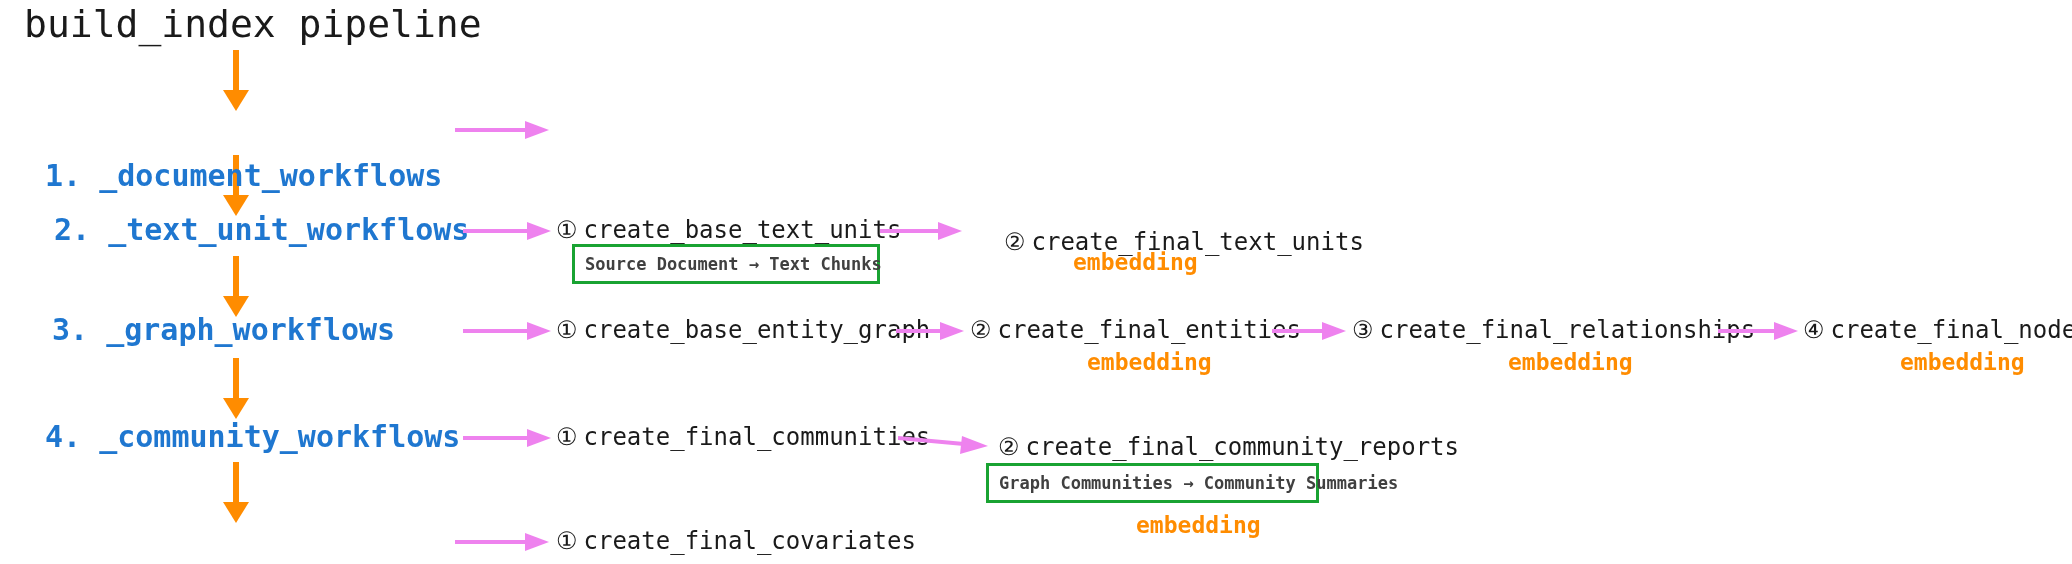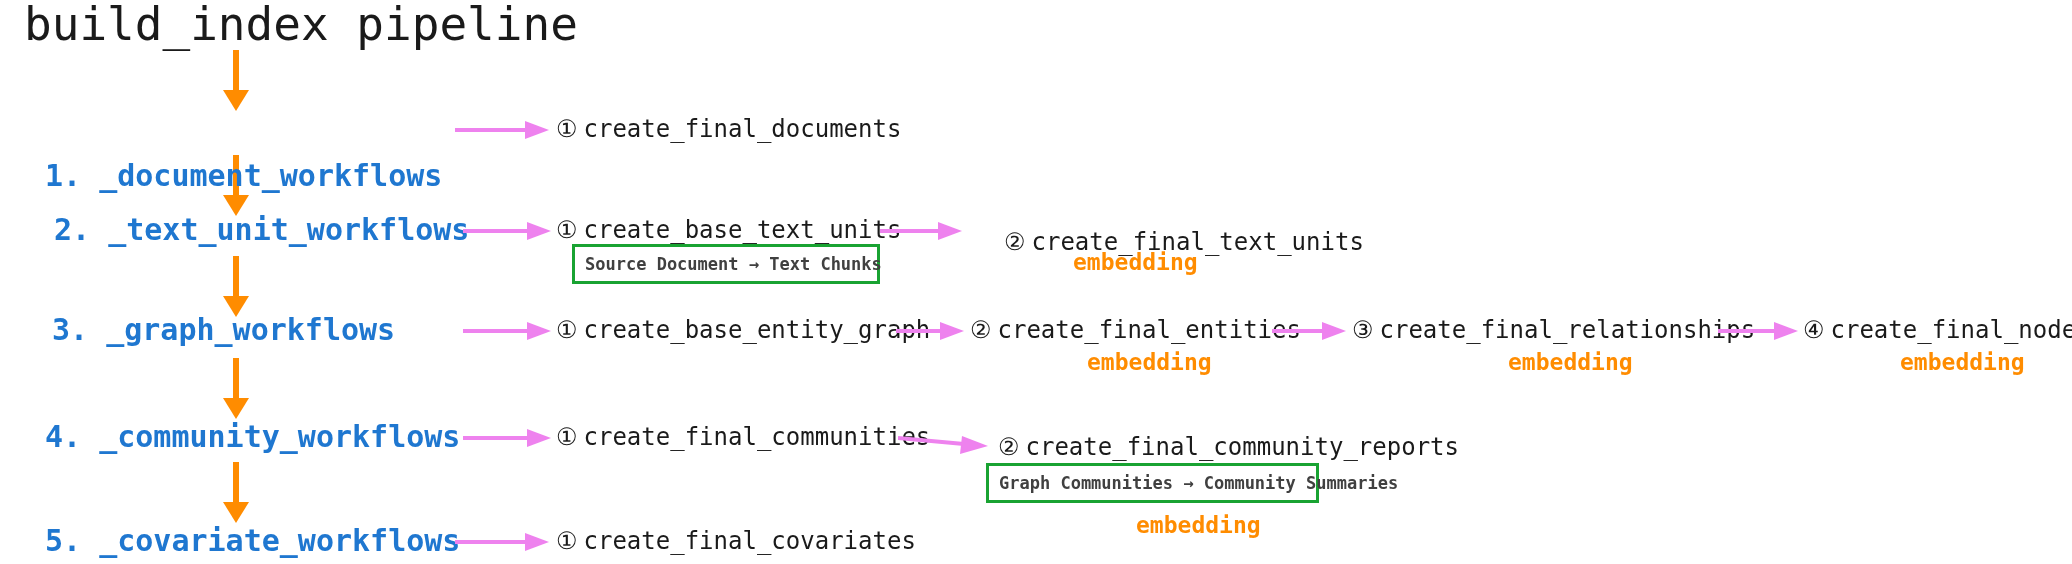--- a/index.html
+++ b/index.html
@@ -16,21 +16,21 @@
     height: 564px;
     background: #ffffff;
     overflow: hidden;
   }
   .abs { position: absolute; }
 
   
   .title {
     left: 24px;
     top: 2px;
-    font-size: 46px;
+    font-size: 38px;
     line-height: 44px;
     color: #1a1a1a;
     letter-spacing: 0px;
     white-space: nowrap;
   }
 
   
   .stage {
     font-size: 30px;
     line-height: 34px;
@@ -114,23 +114,20 @@
   <div class="abs stage" style="left:45px; top:112px;margin-top:47px;">
     <span>1.</span>
     <span>_document_workflows</span>
   </div>
 
   <svg class="abs arrow-svg" style="left:455px; top:118px;" width="96" height="24" viewBox="0 0 96 24">
     <line x1="0" y1="12" x2="72" y2="12" stroke="#ee82ee" stroke-width="4"></line>
     <polygon points="70,3 70,21 94,12" fill="#ee82ee"></polygon>
   </svg>
 
-  <div class="abs step" style="left:556px; top:115px;">
-    <span class="circnum">①</span><span>create_final_documents</span>
-  </div>
 
   <div class="abs stage" style="left:54px; top:213px;">
     <span>2.</span>
     <span>_text_unit_workflows</span>
   </div>
 
   <svg class="abs arrow-svg" style="left:463px; top:219px;" width="90" height="24" viewBox="0 0 90 24">
     <line x1="0" y1="12" x2="66" y2="12" stroke="#ee82ee" stroke-width="4"></line>
     <polygon points="64,3 64,21 88,12" fill="#ee82ee"></polygon>
   </svg>
@@ -224,24 +221,20 @@
   <div class="abs step" style="left:998px; top:433px;">
     <span class="circnum">②</span><span>create_final_community_reports</span>
   </div>
 
   <div class="abs greenbox" style="left:986px; top:463px; width:333px;">
     <span class="gline">Graph Communities → Community Summaries</span>
   </div>
 
   <div class="abs embedding" style="left:1136px; top:515px;">embedding</div>
 
-  <div class="abs stage" style="left:45px; top:524px;">
-    <span>5.</span>
-    <span>_covariate_workflows</span>
-  </div>
 
   <svg class="abs arrow-svg" style="left:455px; top:530px;" width="96" height="24" viewBox="0 0 96 24">
     <line x1="0" y1="12" x2="72" y2="12" stroke="#ee82ee" stroke-width="4"></line>
     <polygon points="70,3 70,21 94,12" fill="#ee82ee"></polygon>
   </svg>
 
   <div class="abs step" style="left:556px; top:527px;">
     <span class="circnum">①</span><span>create_final_covariates</span>
   </div>
 

